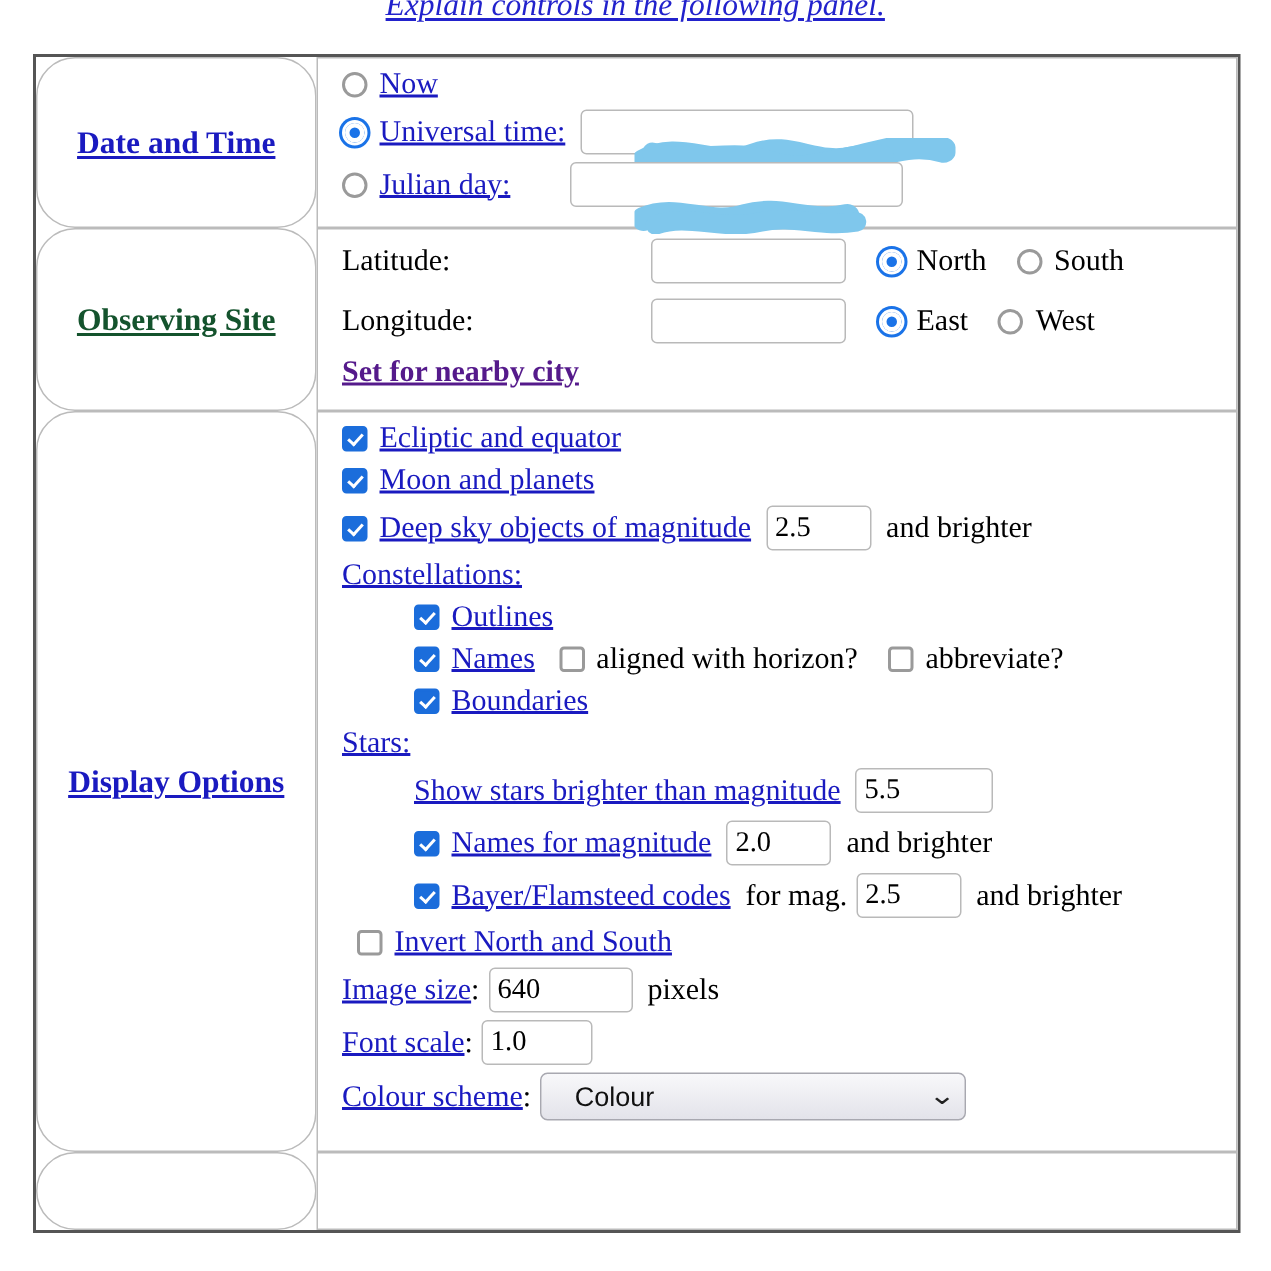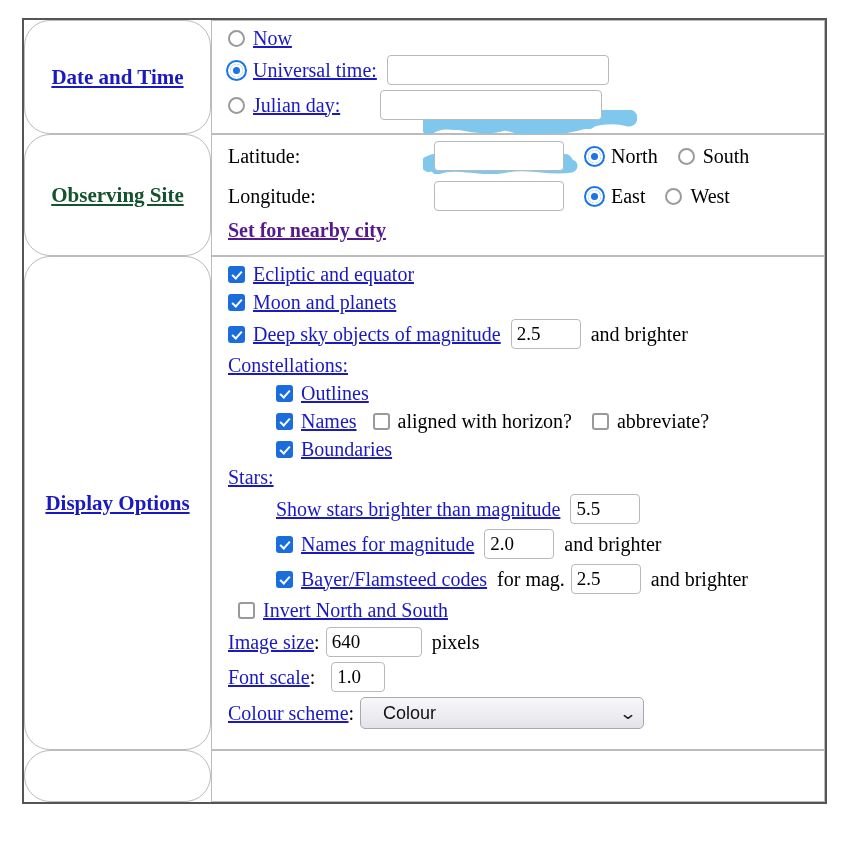--- a/index.html
+++ b/index.html
@@ -200,20 +200,23 @@
   .dt-body { padding-top: 10px; padding-bottom: 10px; }
   .site-body { padding-top: 10px; padding-bottom: 6px; }
   .disp-body { padding-top: 8px; padding-bottom: 10px; }
   td.tall { height: 36px; }
 </style>
 </head>
 <body>
 
 <div class="page">
 
+  <div class="explain-wrap">
+    <span class="explain-link">Explain controls in the following panel.</span>
+  </div>
 
   <table class="controls">
     <tbody>
 
       <tr>
         <td class="sec-label">
           <span class="sec-link">Date and Time</span>
         </td>
         <td class="sec-body dt-body">
 
@@ -325,21 +328,21 @@
             <span class="cbx on"></span>
             <span class="lnk">Boundaries</span>
           </div>
 
           <div class="line">
             <span class="lnk">Stars:</span>
           </div>
 
           <div class="line" style="padding-left:48px">
             <span class="lnk">Show stars brighter than magnitude</span>
-            <span class="tin gap-l" style="width:70px">5.5</span>
+            <span class="tin gap-l" style="width:92px">5.5</span>
           </div>
 
           <div class="line indent2">
             <span class="cbx on"></span>
             <span class="lnk">Names for magnitude</span>
             <span class="tin gap-l" style="width:70px">2.0</span>
             <span class="txt gap-l">and brighter</span>
           </div>
 
           <div class="line indent2">
@@ -358,21 +361,21 @@
           <div class="line">
             <span class="lnk">Image size</span>
             <span class="txt tight">:</span>
             <span class="tin" style="width:96px;margin-left:6px">640</span>
             <span class="txt gap-l">pixels</span>
           </div>
 
           <div class="line">
             <span class="lnk">Font scale</span>
             <span class="txt tight">:</span>
-            <span class="tin" style="width:54px;margin-left:16px">1.0</span>
+            <span class="tin" style="width:74px;margin-left:6px">1.0</span>
           </div>
 
           <div class="line" style="margin-bottom:12px">
             <span class="lnk">Colour scheme</span>
             <span class="txt tight">:</span>
             <span class="sel" style="margin-left:6px">
               <span>Colour</span>
               <span class="chev">⌄</span>
             </span>
           </div>

